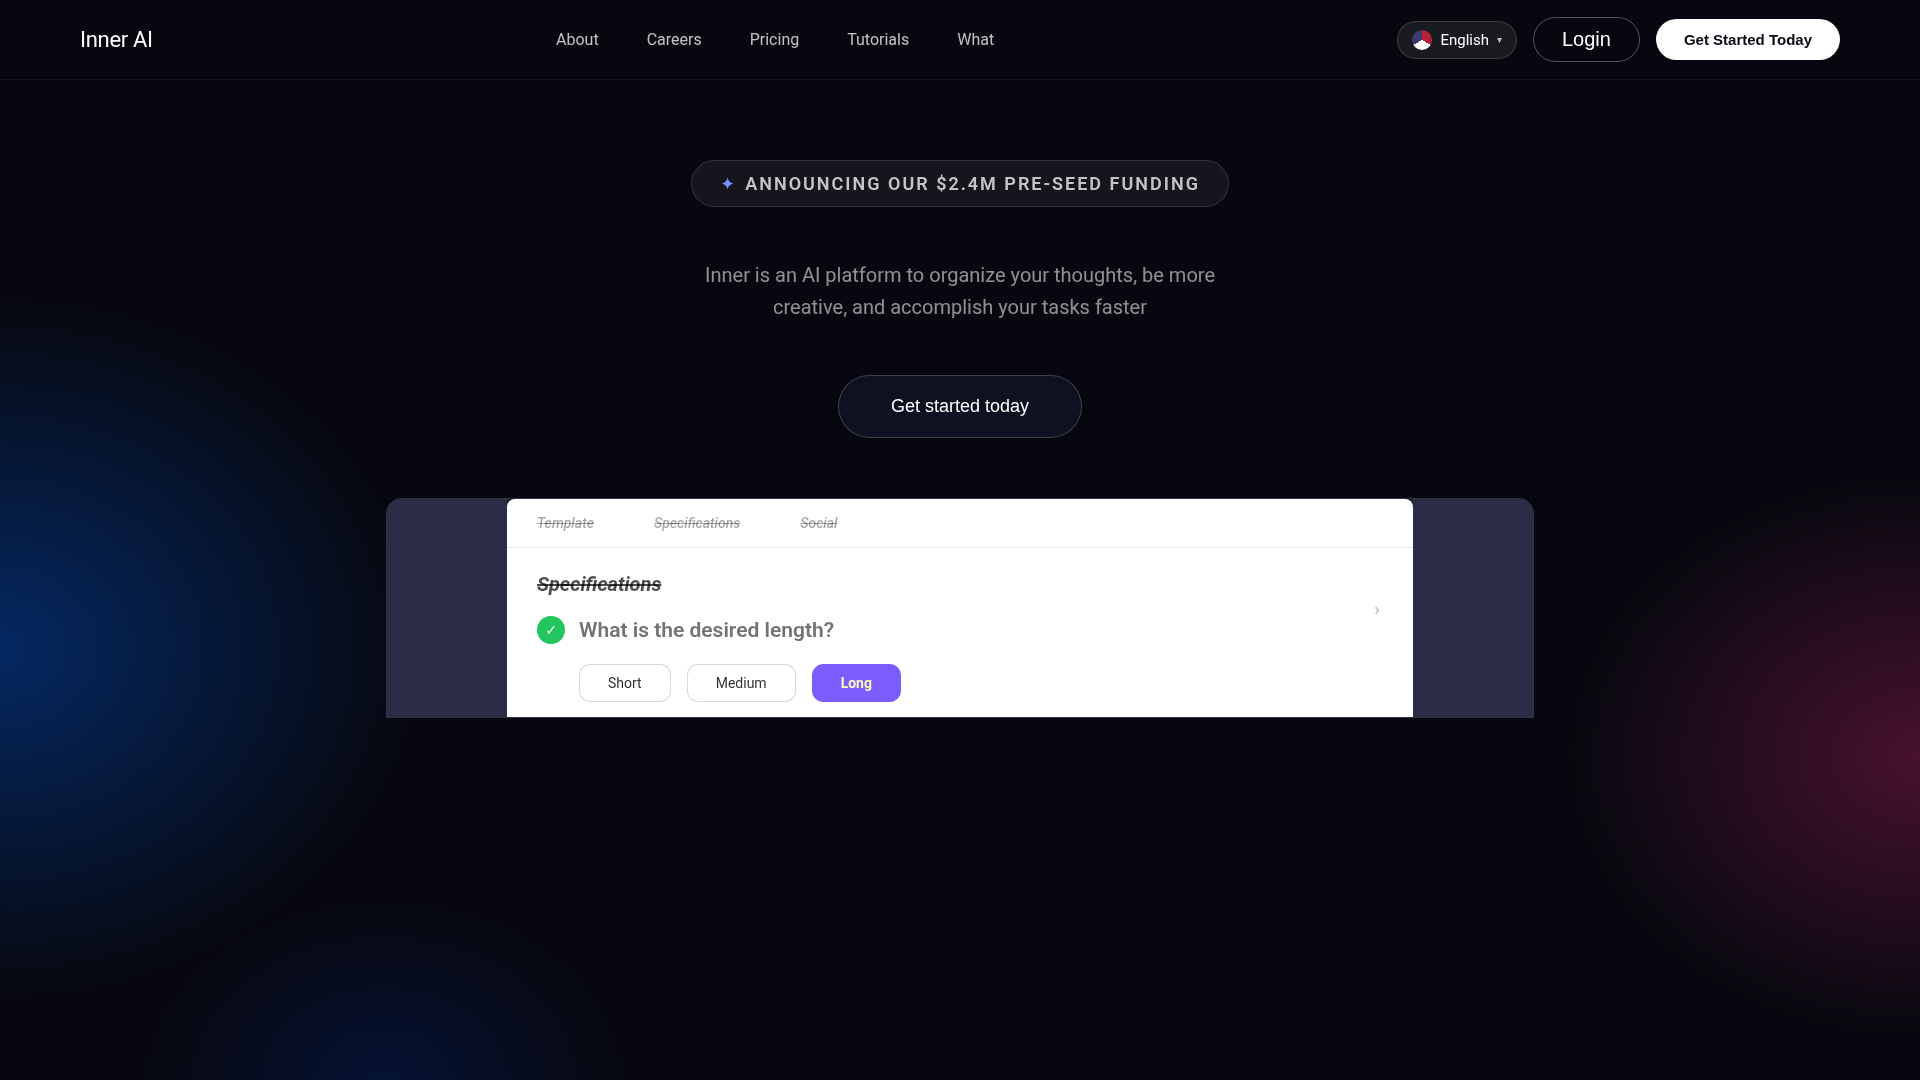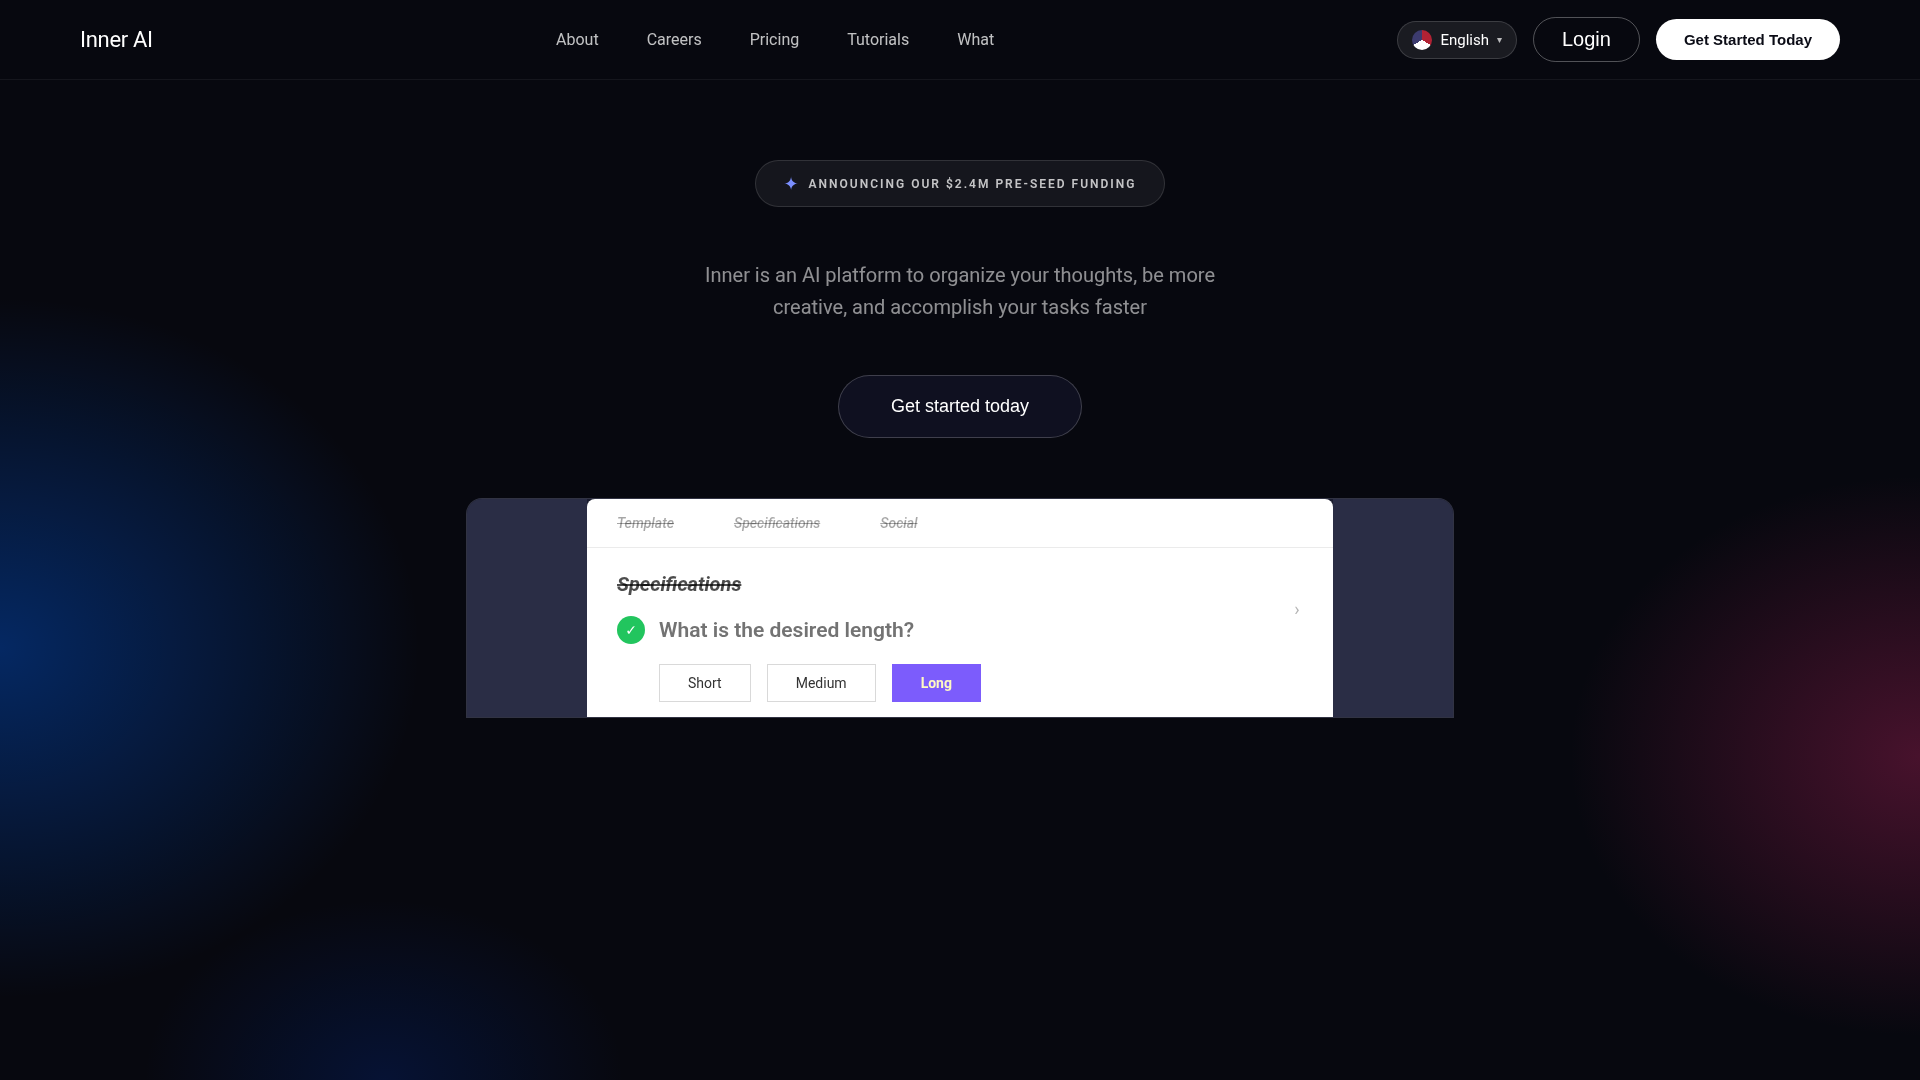--- a/index.html
+++ b/index.html
@@ -140,21 +140,21 @@
       padding: 12px 28px;
       margin-bottom: 52px;
     }
 
     .sparkle-icon {
       color: #7b8fff;
       font-size: 18px;
     }
 
     .announcement-text {
-      font-size: 12px;
+      font-size: 18px;
       font-weight: 600;
       letter-spacing: 2px;
       color: rgba(255,255,255,0.75);
       text-transform: uppercase;
     }
 
     .hero-title {
       font-size: 96px;
       font-weight: 800;
       line-height: 1.05;
@@ -193,21 +193,21 @@
       border-radius: 50px;
       background: linear-gradient(135deg, rgba(255,255,255,0.15), rgba(255,255,255,0.03));
       z-index: -1;
     }
 
     
     .app-preview {
       position: relative;
       z-index: 5;
       margin: 60px auto 0;
-      width: 988px;
+      width: 1148px;
       background: #1a1c2e;
       border-radius: 16px 16px 0 0;
       border: 1px solid rgba(255,255,255,0.1);
       overflow: hidden;
       height: 220px;
     }
 
     .app-preview-inner {
       background: #ffffff;
       margin: 0 120px;
@@ -275,21 +275,21 @@
     }
 
     .app-options {
       display: flex;
       gap: 16px;
       margin-left: 42px;
     }
 
     .app-option {
       border: 1px solid rgba(0,0,0,0.15);
-      border-radius: 0;
+      border-radius: 11px;
       padding: 10px 28px;
       font-size: 14px;
       color: #333;
       background: #fff;
     }
 
     .app-option.active {
       background: #7c5cfc;
       color: #fef9c3;
       border-color: #7c5cfc;

